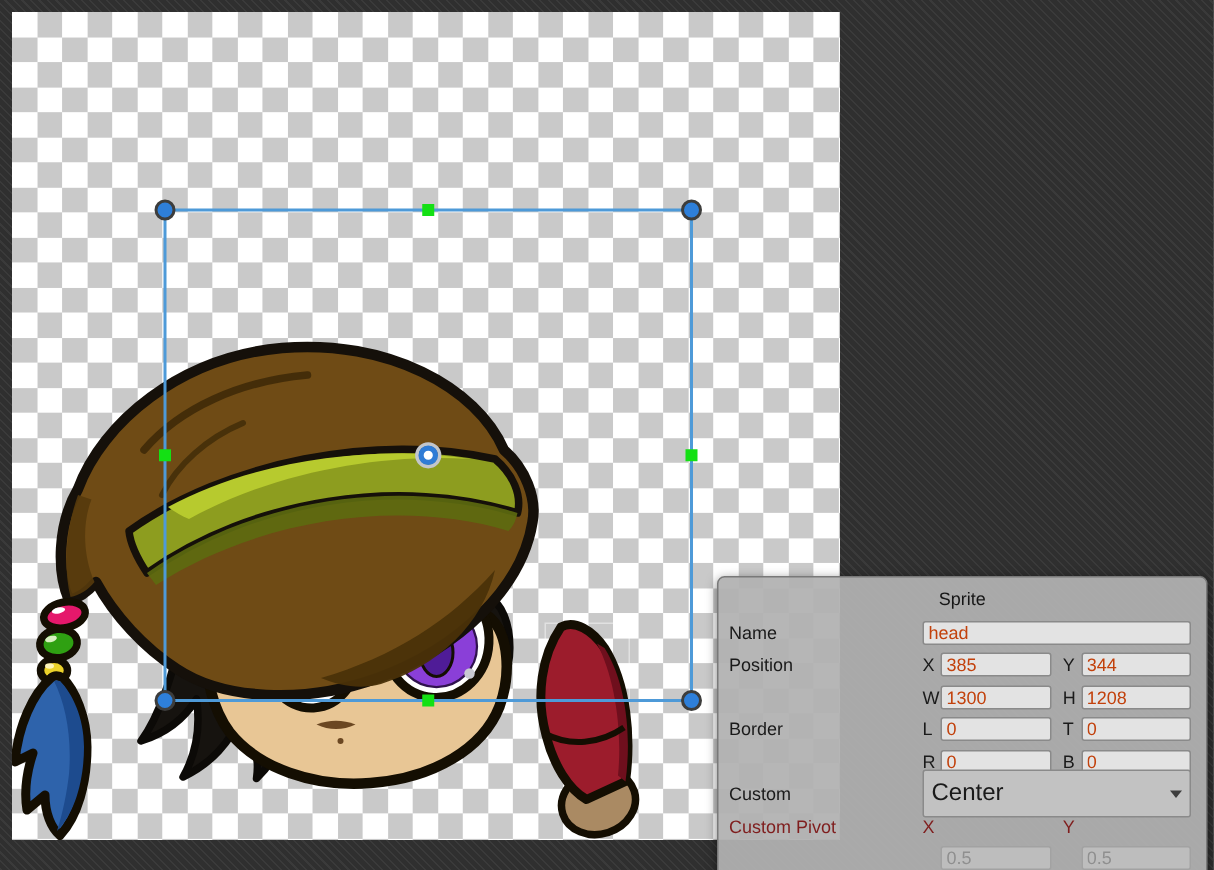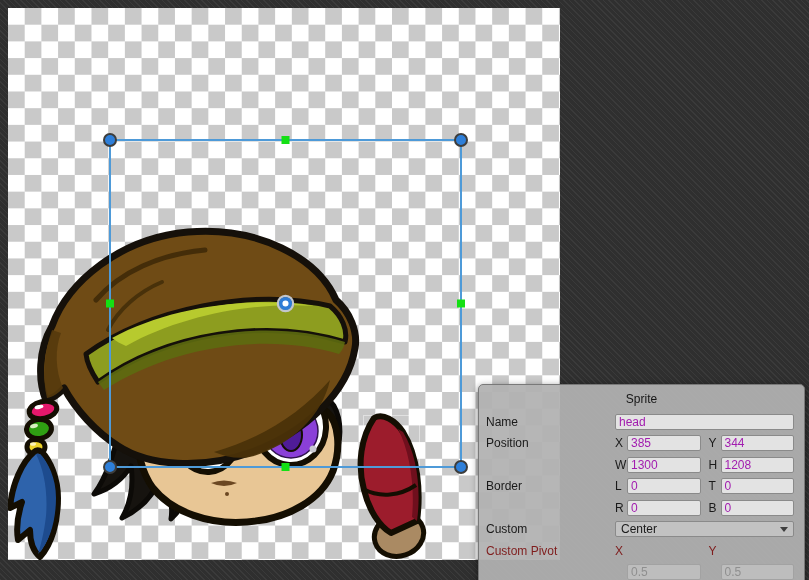--- a/index.html
+++ b/index.html
@@ -26,26 +26,26 @@
   }
   .panel-title{height:24px;line-height:24px;text-align:center;font-size:12px;color:#161616;}
   .prow{height:21.5px;display:flex;align-items:center;padding:0 10px 0 7px;box-sizing:border-box;}
   .plabel{flex:0 0 129px;font-size:12px;color:#1a1a1a;white-space:nowrap;overflow:hidden;}
   .pfields{flex:1;display:flex;align-items:center;min-width:0;}
   .prefix{flex:0 0 12px;font-size:12px;color:#1a1a1a;}
   .prefix.second{margin-left:8px;}
   input.pfield{
     flex:1;min-width:0;height:16px;box-sizing:border-box;
     background:#e3e3e3;border:1px solid #8a8a8a;border-radius:2px;
-    font-family:"Liberation Sans",sans-serif;font-size:12px;color:#a21caf;padding:0 3px;outline:none;
+    font-family:"Liberation Sans",sans-serif;font-size:12px;color:#c2410c;padding:0 3px;outline:none;
   }
   .dropdown{
-    flex:1;height:16px;box-sizing:border-box;
+    flex:1;height:32px;box-sizing:border-box;
     background:#c2c2c2;border:1px solid #8a8a8a;border-radius:2px;
-    display:flex;align-items:center;padding:0 5px;font-size:12px;color:#1a1a1a;cursor:default;
+    display:flex;align-items:center;padding:0 5px;font-size:16px;color:#1a1a1a;cursor:default;
   }
   .dd-arrow{margin-left:auto;width:0;height:0;border-left:4px solid transparent;border-right:4px solid transparent;border-top:5px solid #3e3e3e;}
   .prow.disabled .plabel,.prow.disabled .prefix{color:#7f1d1d;}
   .prow.disabled input.pfield{background:#bdbdbd;color:#8f8f8f;border-color:#a2a2a2;margin-top:43px;}
 </style>
 </head>
 <body>
 
 <div id="stage">
 

